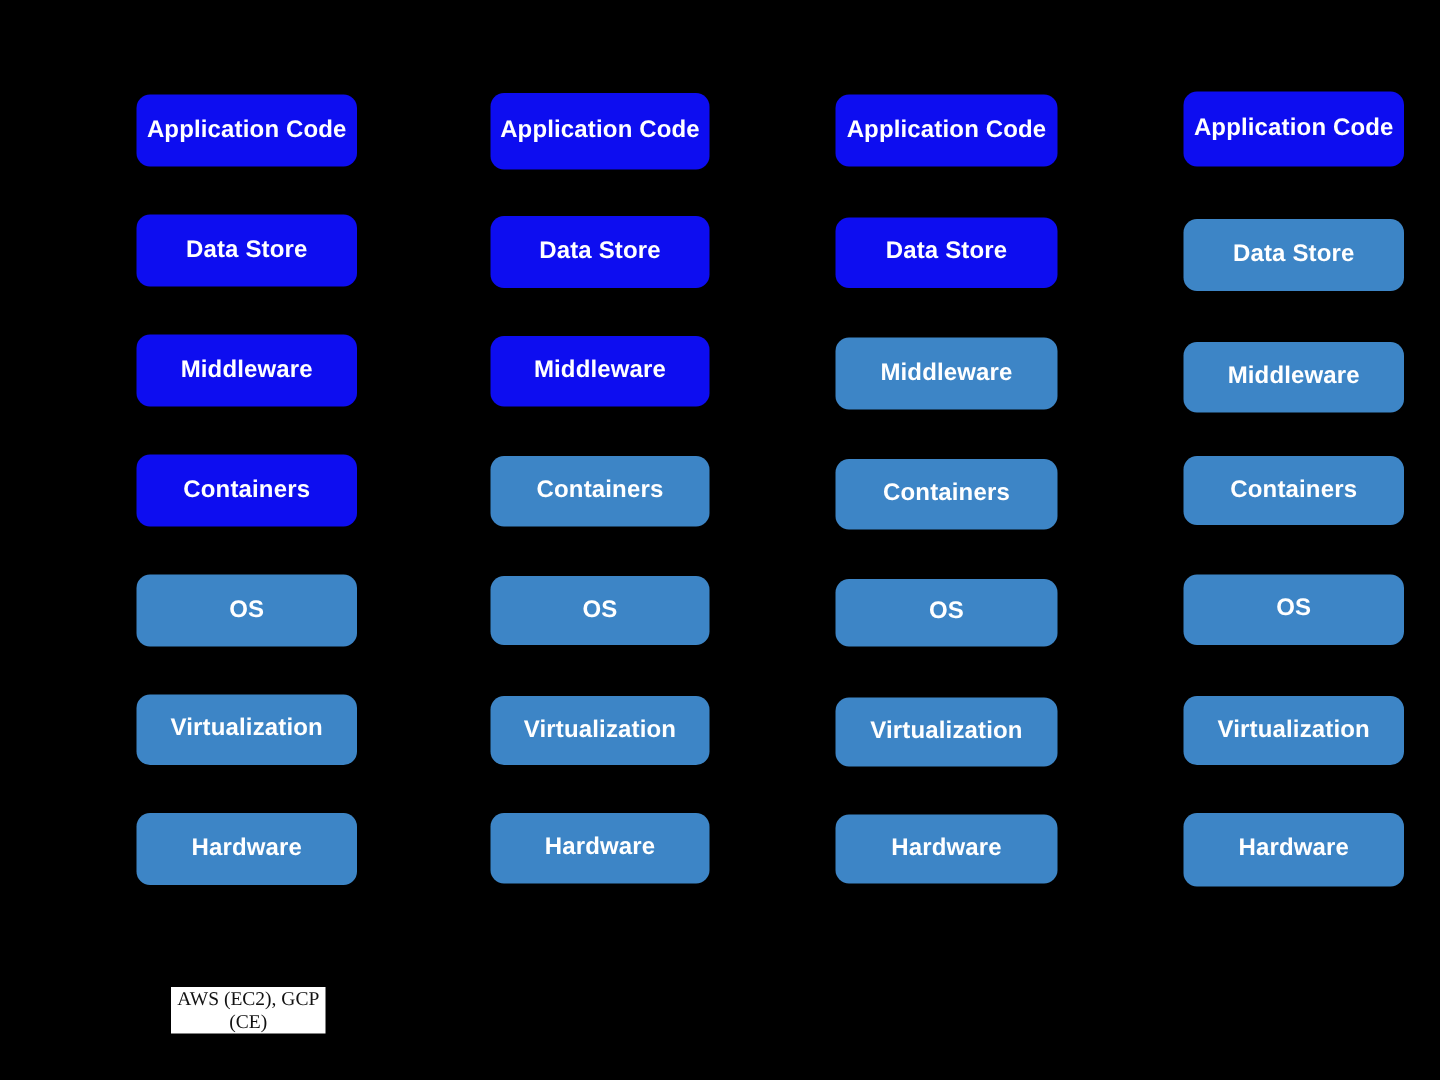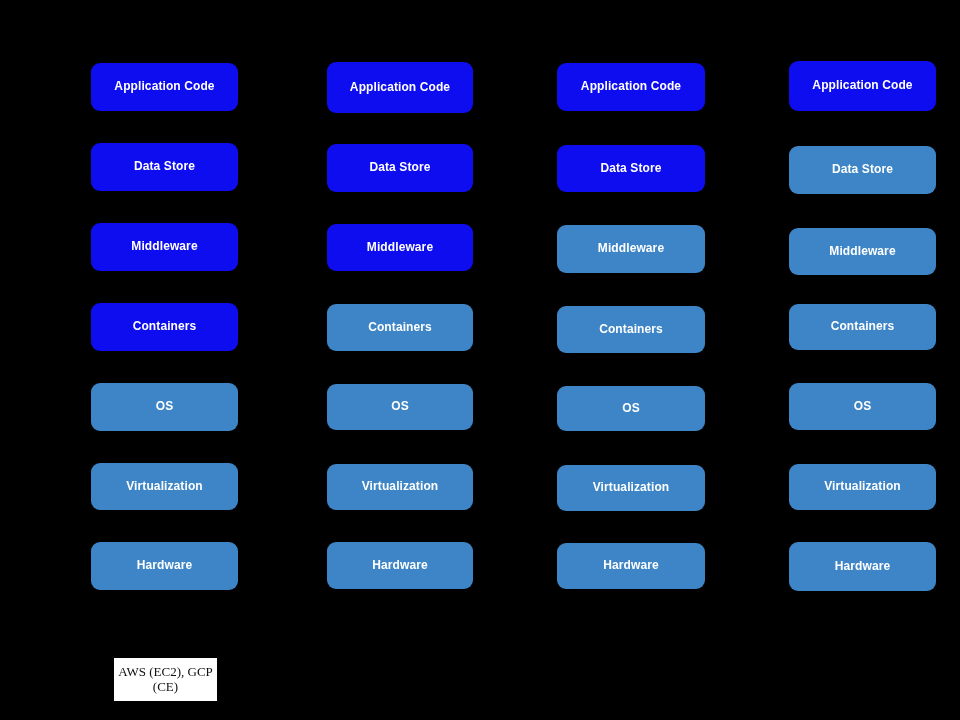--- a/index.html
+++ b/index.html
@@ -23,42 +23,42 @@
   .layer-box {
     position: absolute;
     display: flex;
     align-items: center;
     justify-content: center;
     border-radius: 9px;
     box-sizing: border-box;
     text-align: center;
     color: #ffffff;
     font-weight: bold;
-    font-size: 12px;
+    font-size: 16px;
     line-height: 1.15;
     letter-spacing: 0.1px;
     padding: 12px 6px;
     user-select: none;
   }
   .layer-box.managed-customer {
     background: #0d0df0;
   }
   .layer-box.managed-provider {
     background: #3d85c6;
   }
   .column-caption {
     position: absolute;
     background: #ffffff;
     color: #111111;
     font-family: "Liberation Serif", serif;
     font-size: 13px;
     line-height: 1.18;
     text-align: center;
     white-space: pre-line;
-    padding: 6px 1px;
+    padding: 0 1px;
   }
 </style>
 </head>
 <body>
 
 <div id="canvas">
     <div class="stack-column" style="left: 91px; width: 147px;">
       <div class="layer-box managed-customer" style="left: 0px; width: 147px; top: 63px; height: 48px;">
         <span>Application Code</span>
       </div>

